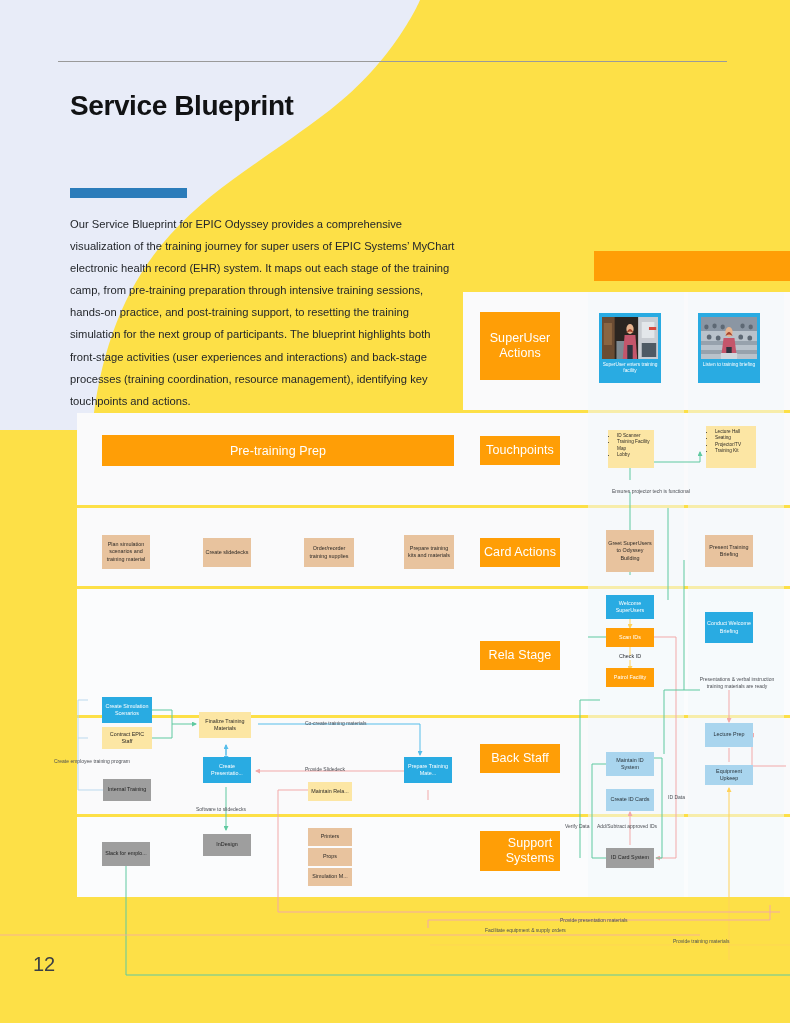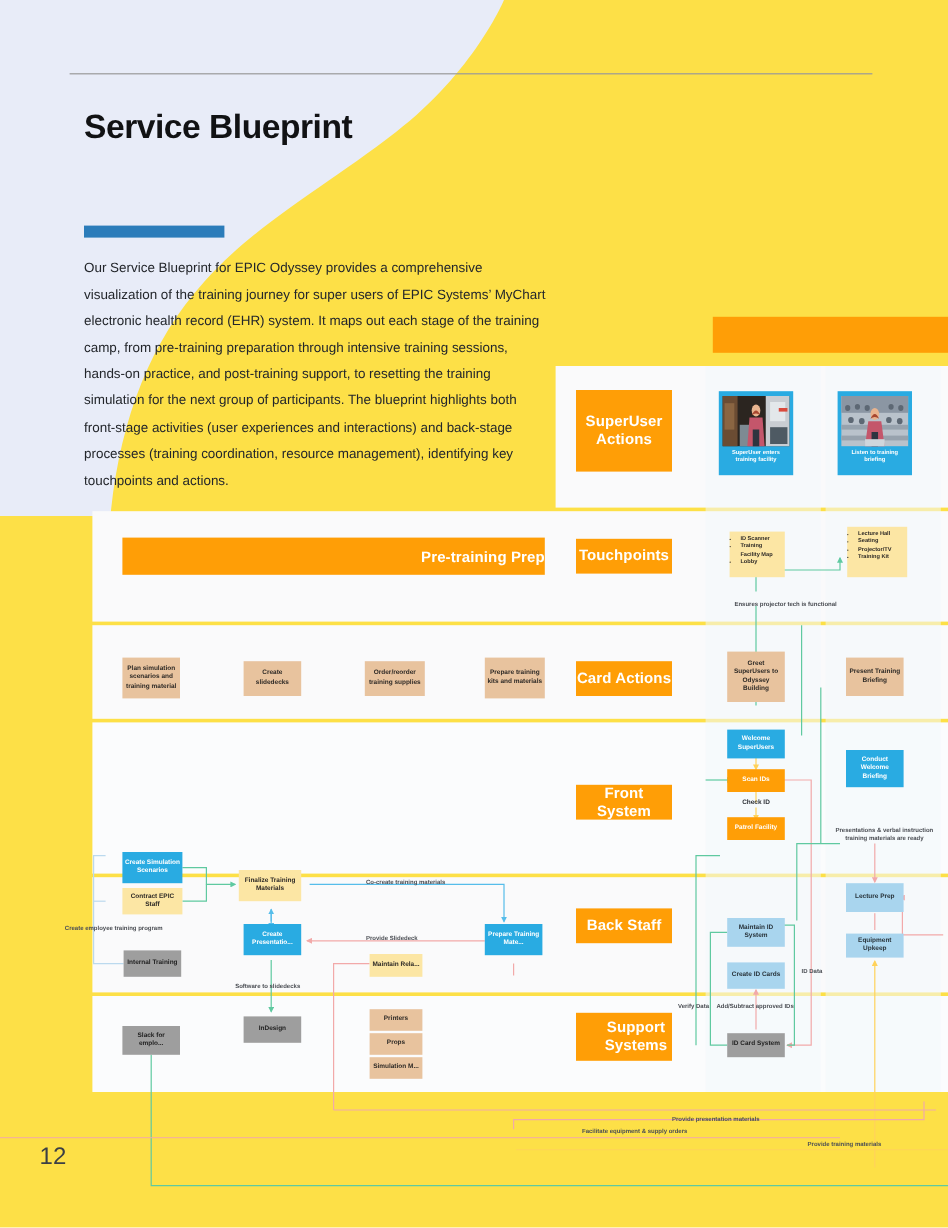--- a/index.html
+++ b/index.html
@@ -30,33 +30,33 @@
   #intro-text {
     position: absolute; left: 70px; top: 213px; width: 385px; z-index: 3;
     font-size: 11.2px; line-height: 22.1px; color: #23262b;
   }
   #page-number {
     position: absolute; left: 33px; top: 953px; z-index: 3;
     font-size: 20px; color: #3b3f45; font-weight: 300;
   }
 
   
-  #blueprint { position: absolute; left: 0; top: 13px; width: 790px; height: 820px; z-index: 1; font-weight: bold; }
+  #blueprint { position: absolute; left: 0; top: 0; width: 790px; height: 820px; z-index: 1; }
   #edges { position: absolute; left: 0; top: 0; width: 790px; height: 1023px; z-index: 1; }
 
   .band { position: absolute; z-index: 1; }
 
   .rowlabel {
     position: absolute; z-index: 4; background: #FF9E06; color: #fff;
     display: flex; align-items: center; justify-content: center; text-align: center;
     font-size: 12.5px; line-height: 15px; letter-spacing: .1px;
   }
   .stage-banner {
     position: absolute; z-index: 4; background: #FF9E06; color: #fff;
-    display: flex; align-items: center; justify-content: flex-end;
+    display: flex; align-items: center; justify-content: center;
     font-size: 12.5px; letter-spacing: .1px;
   }
 
   .node {
     position: absolute; z-index: 3;
     display: flex; align-items: center; justify-content: center; text-align: center;
     font-size: 5.4px; line-height: 7.2px; padding: 2px; overflow: hidden;
   }
   .n-tan   { background: #E8C39E; color: #2e2a26; }
   .n-yellow{ background: #FCE6A4; color: #2e2a26; }
@@ -185,21 +185,21 @@
     <div class="rowlabel" style="left:480px;top:312px;width:80px;height:68px;">
       <span>SuperUser Actions</span>
     </div>
     <div class="rowlabel" style="left:480px;top:436px;width:80px;height:29px;">
       <span>Touchpoints</span>
     </div>
     <div class="rowlabel" style="left:480px;top:538px;width:80px;height:29px;">
       <span>Card Actions</span>
     </div>
     <div class="rowlabel" style="left:480px;top:641px;width:80px;height:29px;">
-      <span>Front System</span>
+      <span>Rela Stage</span>
     </div>
     <div class="rowlabel" style="left:480px;top:744px;width:80px;height:29px;">
       <span>Back Staff</span>
     </div>
     <div class="rowlabel" style="left:480px;top:831px;width:80px;height:40px;padding-left:20px;">
       <span>Support Systems</span>
     </div>
 
     <div class="stage-banner" style="left:102px;top:435px;width:352px;height:31px;">
       <span>Pre-training Prep</span>

